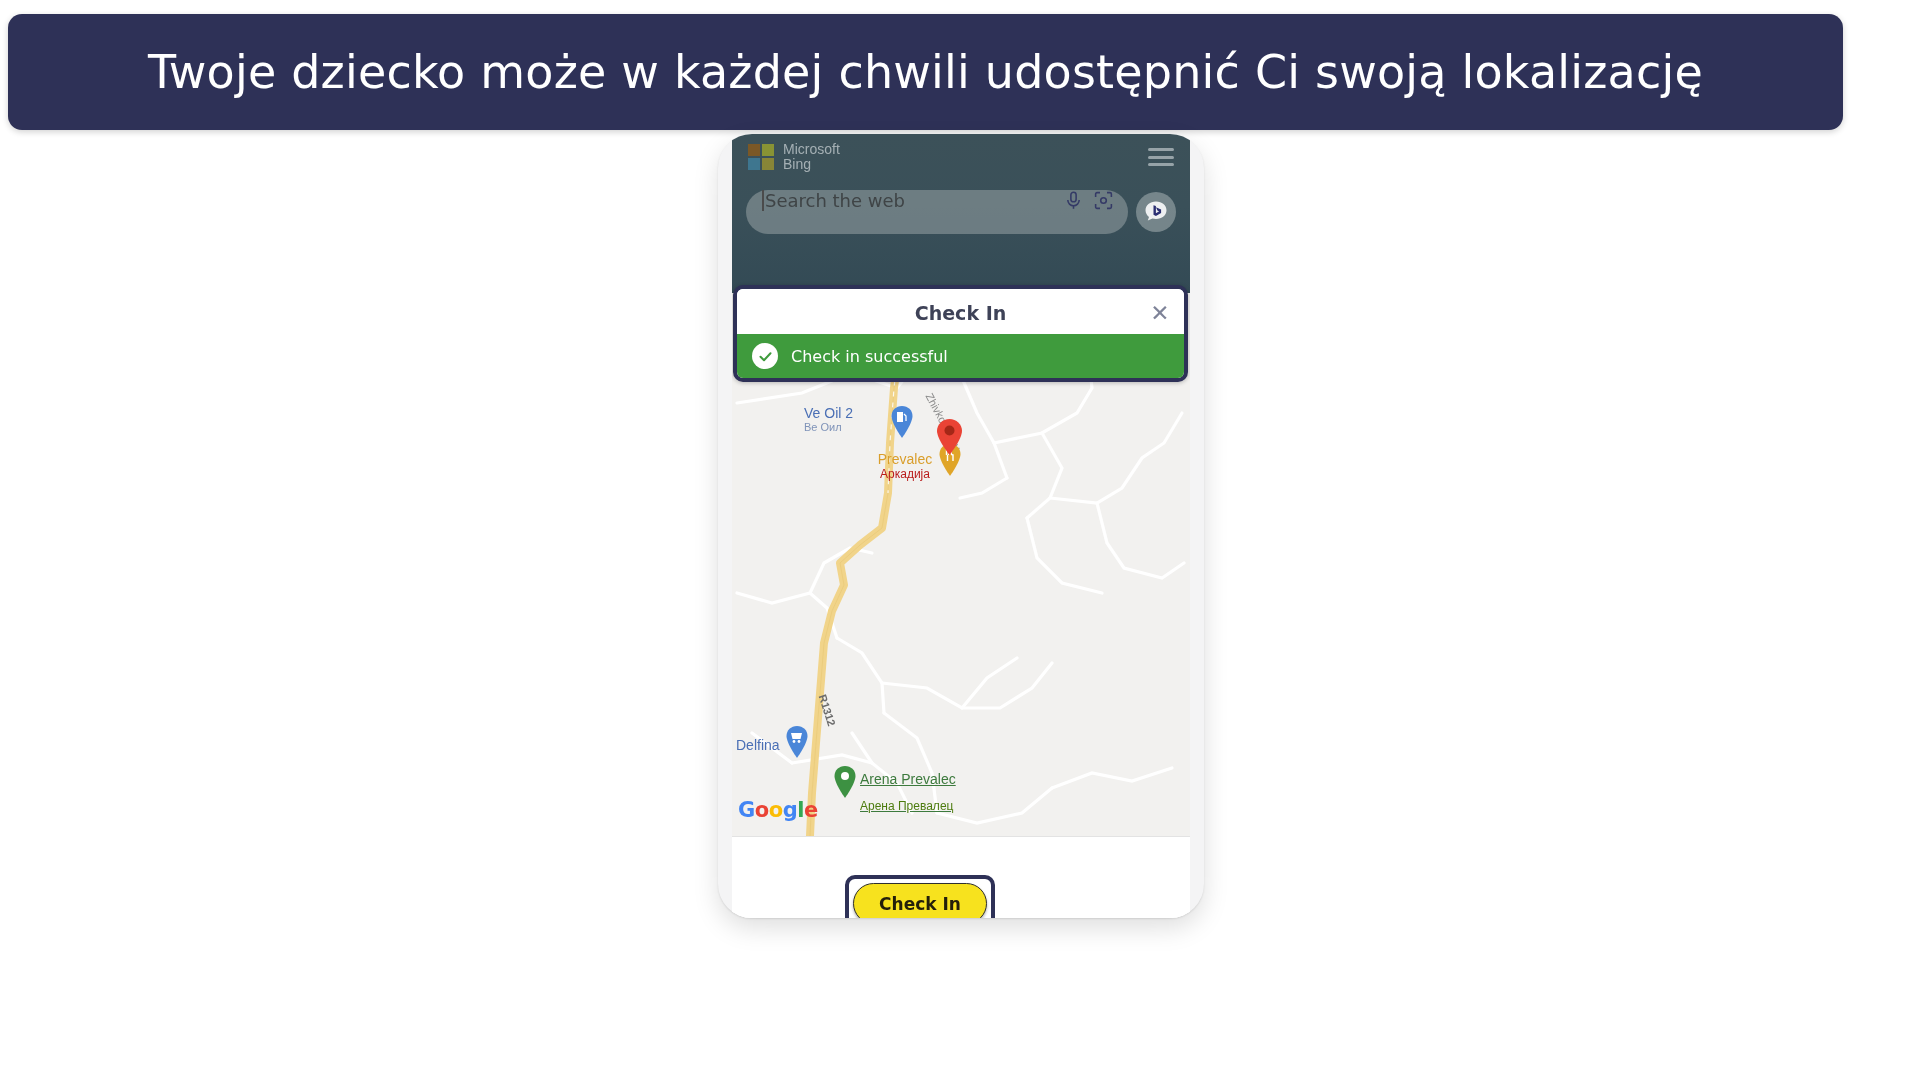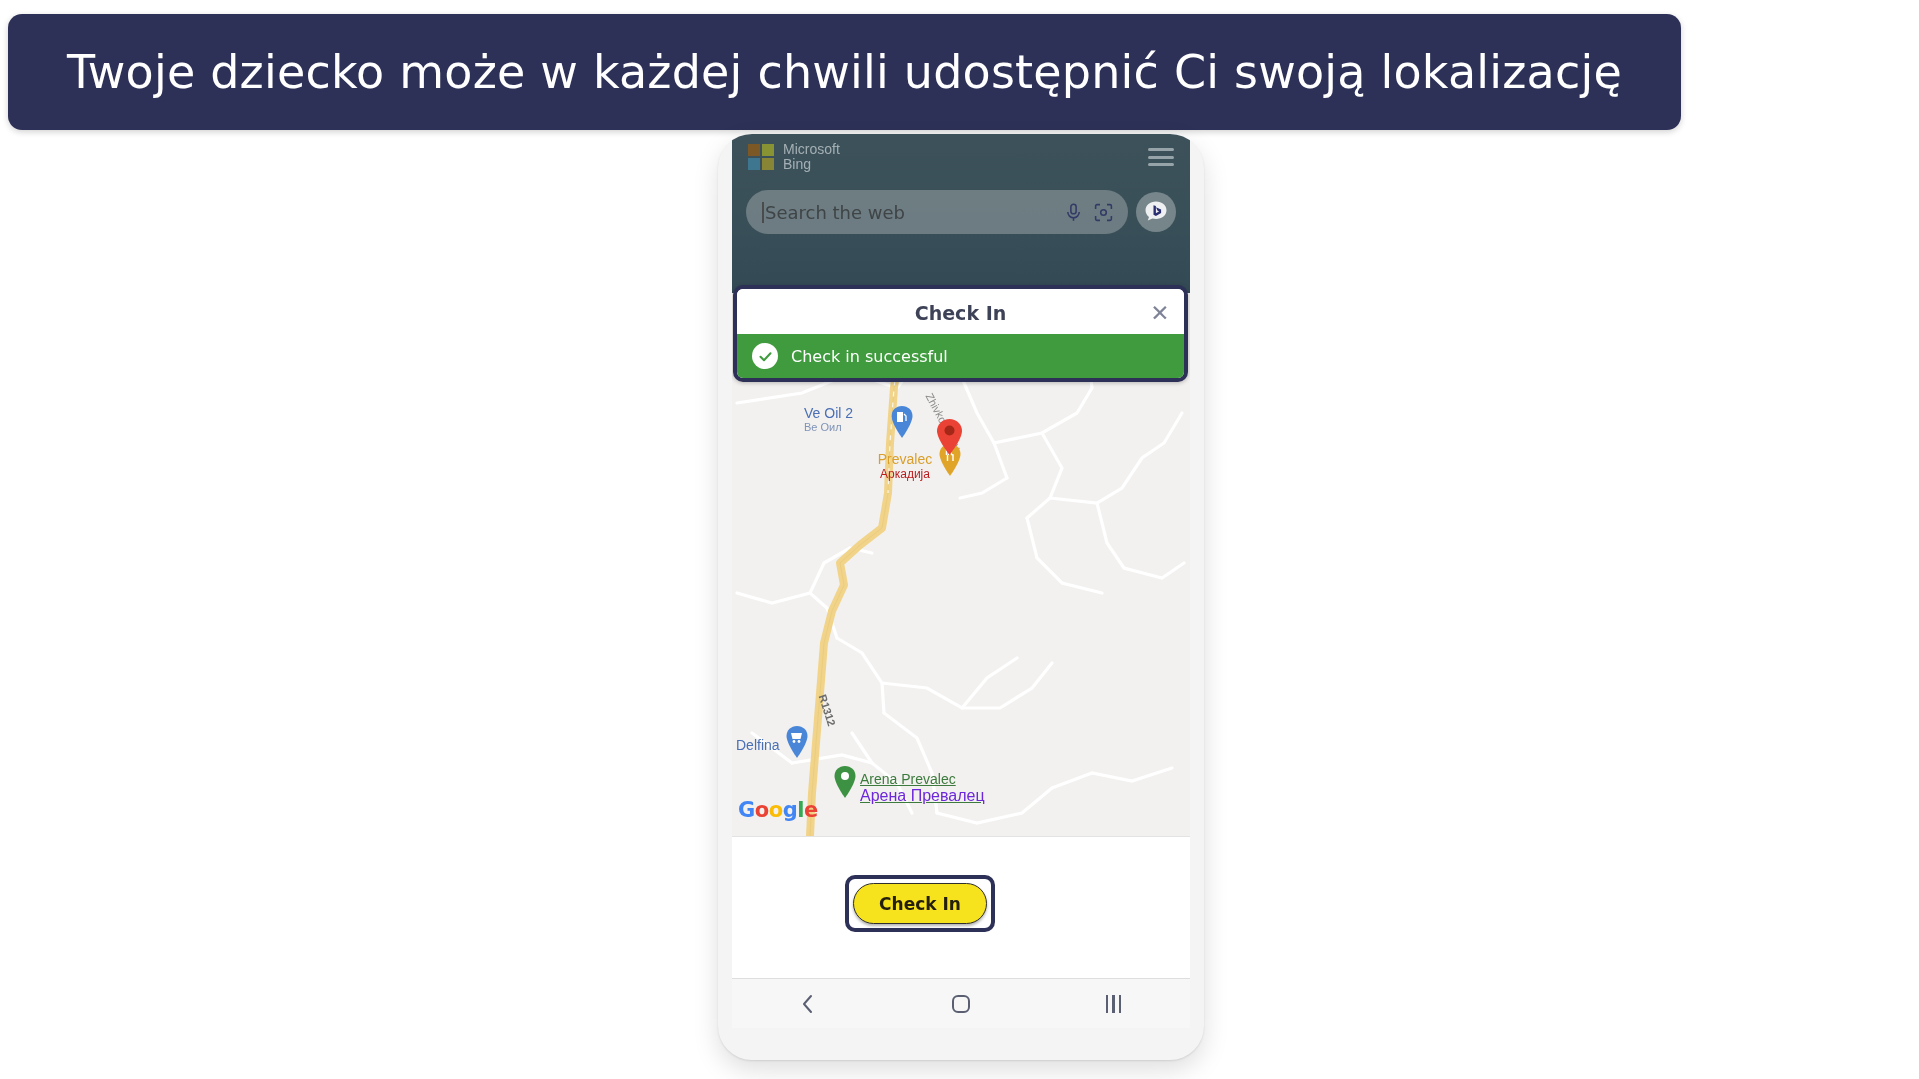--- a/index.html
+++ b/index.html
@@ -8,40 +8,40 @@
     background: #ffffff;
     font-family: "Liberation Sans", sans-serif;
     overflow: hidden;
   }
   #root { position: relative; width: 1919px; height: 1079px; background: #ffffff; }
 
   
   .banner {
     position: absolute;
     left: 8px; top: 14px;
-    width: 1673px; height: 116px;
+    width: 1835px; height: 116px;
     background: #2e3157;
     border-radius: 14px;
     display: flex; align-items: center; justify-content: center;
     box-shadow: 0 2px 6px rgba(0,0,0,0.18);
   }
   .banner-text {
     color: #ffffff;
     font-size: 46px;
     font-weight: 400;
     letter-spacing: 0.2px;
     white-space: nowrap;
     font-family: "DejaVu Sans", sans-serif;
   }
 
   
   .phone-frame {
     position: absolute;
     left: 718px; top: 134px;
-    width: 486px; height: 926px;
+    width: 486px; height: 784px;
     background: #f4f4f5;
     border-radius: 34px;
     box-shadow: 0 10px 26px rgba(0,0,0,0.13), 0 1px 2px rgba(0,0,0,0.10);
     padding: 0;
     overflow: hidden;
   }
   .phone-screen {
     position: absolute;
     left: 14px; top: 0px;
     width: 458px; height: 894px;
@@ -80,21 +80,21 @@
 
   .searchrow {
     position: absolute; left: 14px; top: 56px;
     width: 430px; height: 44px;
     display: flex; align-items: center; gap: 8px;
   }
   .searchbar {
     flex: 1; height: 44px;
     background: rgba(160,170,172,0.50);
     border-radius: 22px;
-    display: flex; align-items: center;
+    display: flex; align-items: flex-start;
     padding: 0 14px 0 16px;
     position: relative;
   }
   .caret { width: 2px; height: 21px; background: #4b4b4b; margin-right: 1px; }
   .search-placeholder {
     flex: 1; color: #3f4446; font-size: 18px;
     font-family: "DejaVu Sans", sans-serif;
   }
   .sb-icon { width: 21px; height: 21px; margin-left: 9px; opacity: .85; }
   .bing-chat {
@@ -161,21 +161,21 @@
     position: absolute;
     font-family: "Liberation Sans", sans-serif;
     white-space: nowrap;
     pointer-events: none;
   }
   .lbl-poi { color: #4a6fb5; font-size: 13px; text-align: left; }
   .lbl-poi .sub { color: #7f93b8; font-size: 11px; display:block; }
   .lbl-rest { color: #d99e2b; font-size: 14px; text-align: center; }
   .lbl-rest .sub { color: #b91c1c; font-size: 12px; display:block; }
   .lbl-park { color: #3d7a3d; font-size: 14px; text-decoration: underline; }
-  .lbl-park .sub { color: #6d28d9; font-size: 16px; display:block; }
+  .lbl-park .sub { color: #4d7c0f; font-size: 12px; display:block;margin-top:12px; }
   .street-name {
     color: #8a8a8a; font-size: 11px;
     transform: rotate(62deg); transform-origin: left top;
   }
   .road-num {
     color: #6b6b6b; font-size: 11px; font-weight: bold;
     transform: rotate(72deg); transform-origin: left top;
   }
 
   .pin {

